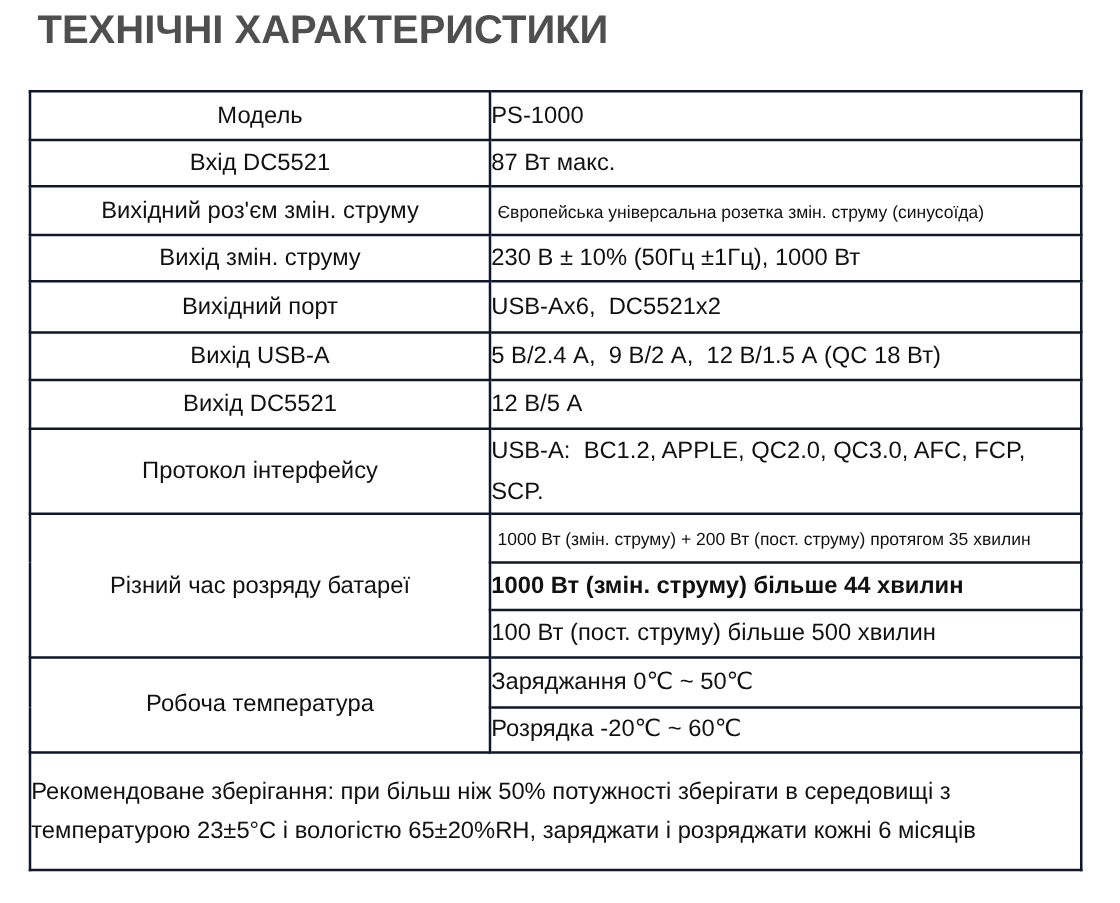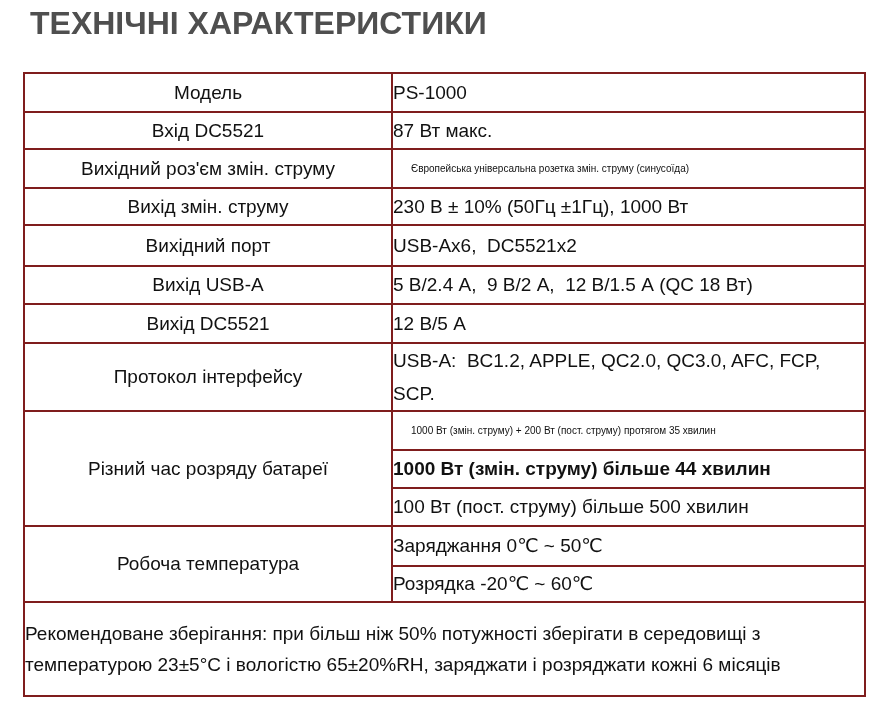--- a/index.html
+++ b/index.html
@@ -30,41 +30,41 @@
   }
   table.specs {
     position: absolute;
     left: 23px;
     top: 72px;
     width: 841px;
     border-collapse: collapse;
     table-layout: fixed;
   }
   table.specs td {
-    border: 2px solid #7f1d1d;
+    border: 2px solid #0f172a;
     vertical-align: middle;
     font-size: 19px;
     padding: 0;
   }
   td.label {
     text-align: center;
     border-right-width: 3px;
     padding: 2px 6px;
   }
   td.value {
     text-align: left;
     padding: 2px 14px 2px 21px;
     white-space: pre-wrap;
     line-height: 24px;
     margin-left: 24px;
   }
   td.value.small {
-    font-size: 10px;
+    font-size: 14px;
     line-height: 18px;
-    padding-left: 18px;
+    padding-left: 5px;
   }
   td.value.protocol {
     line-height: 33px;
   }
   td.note {
     padding: 4px 10px 8px 9px;
     line-height: 31px;
     white-space: pre-wrap;
   }
   tr.r0  { height: 39px; }

